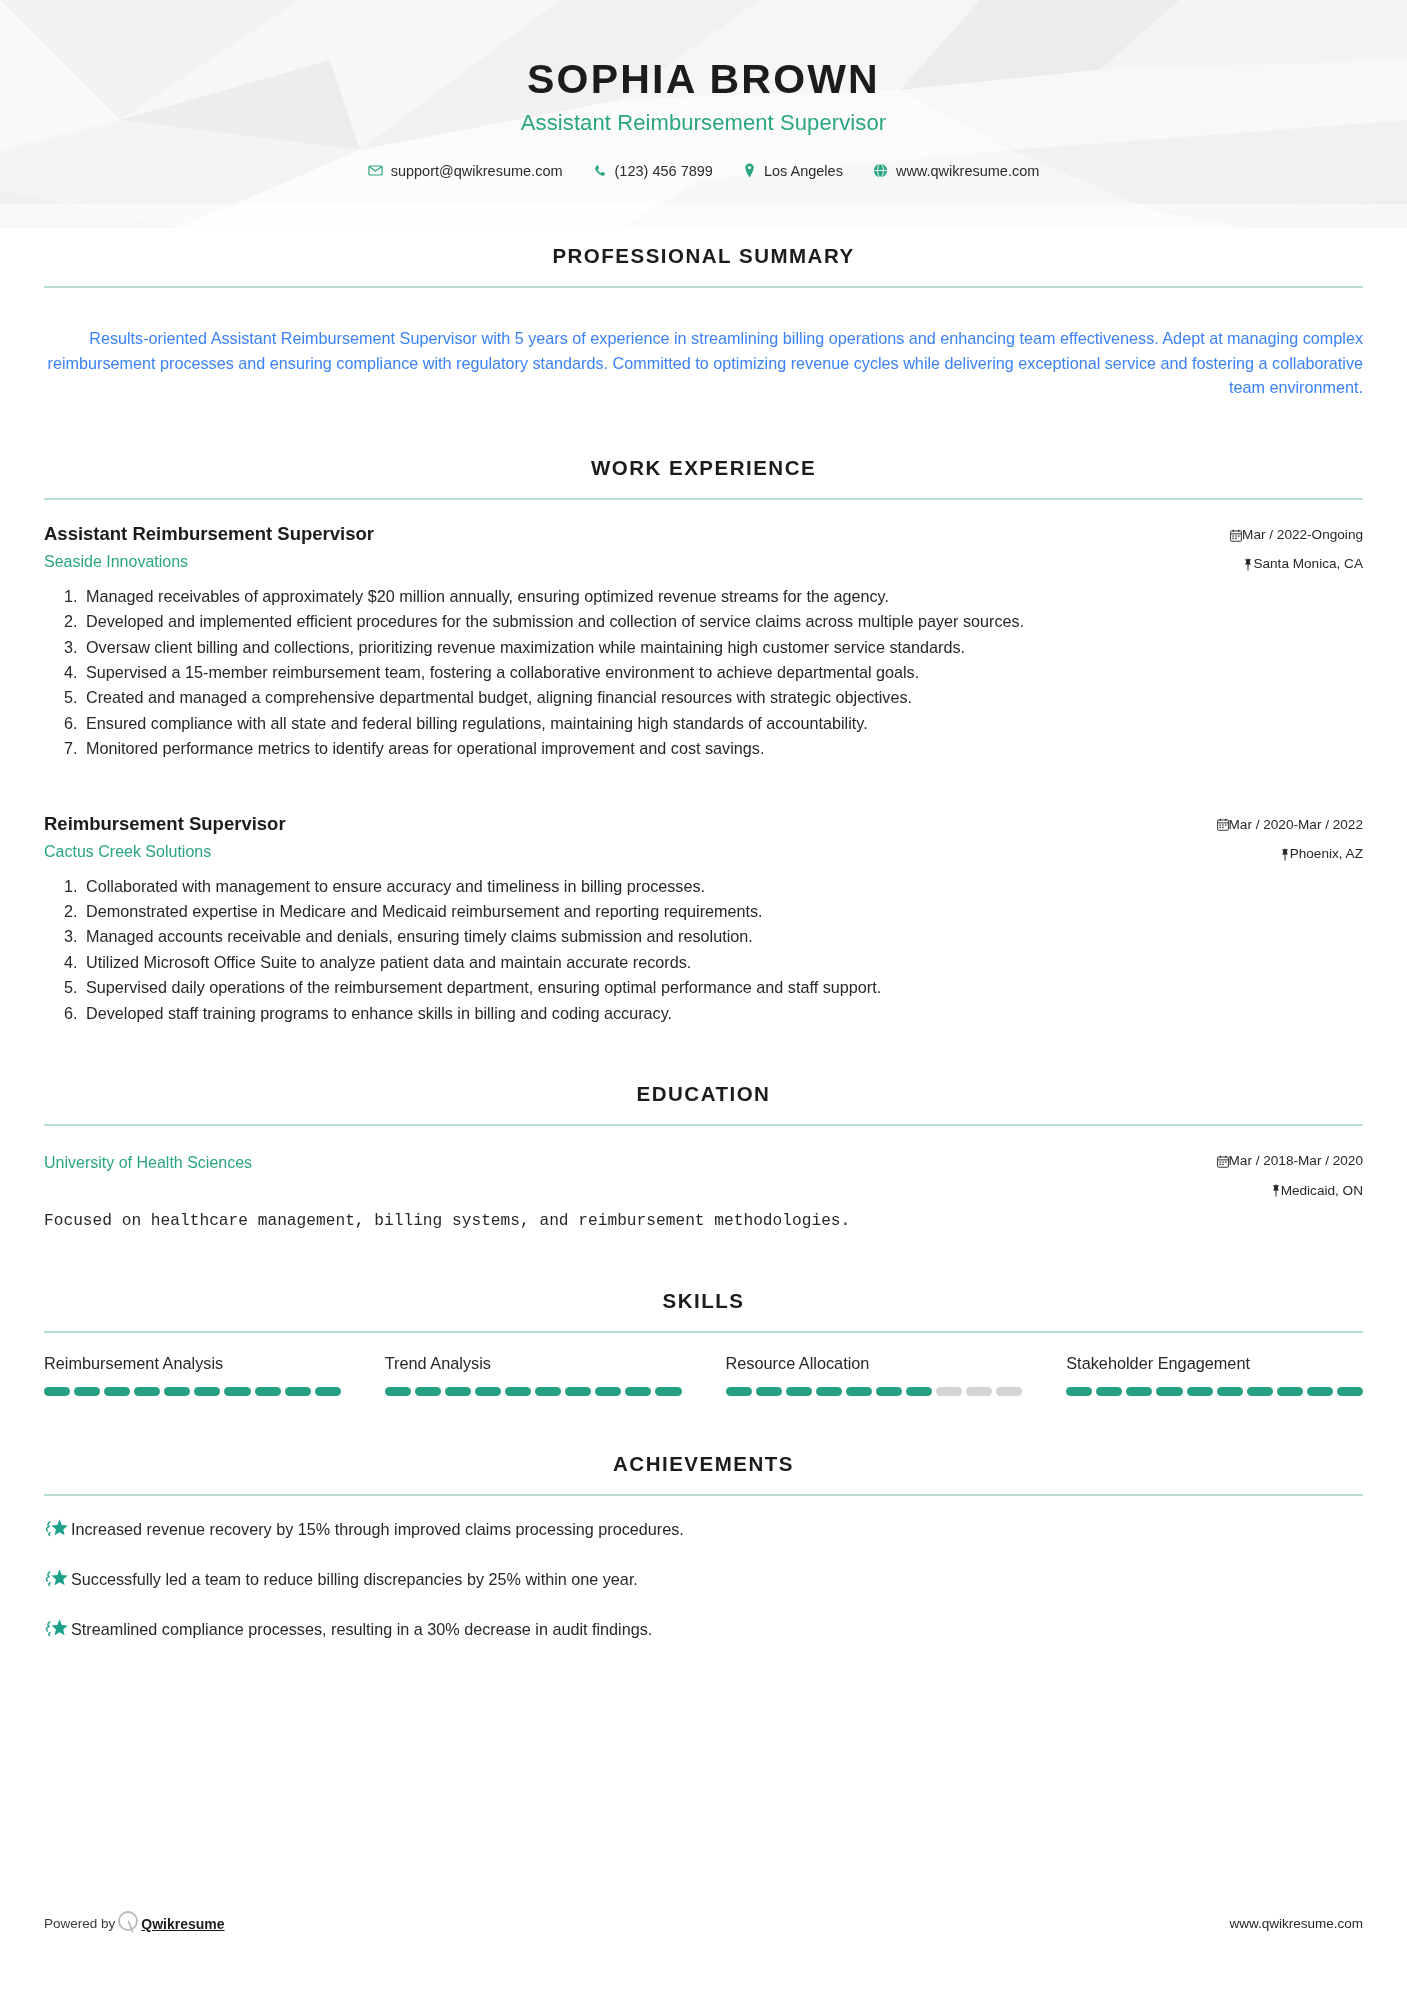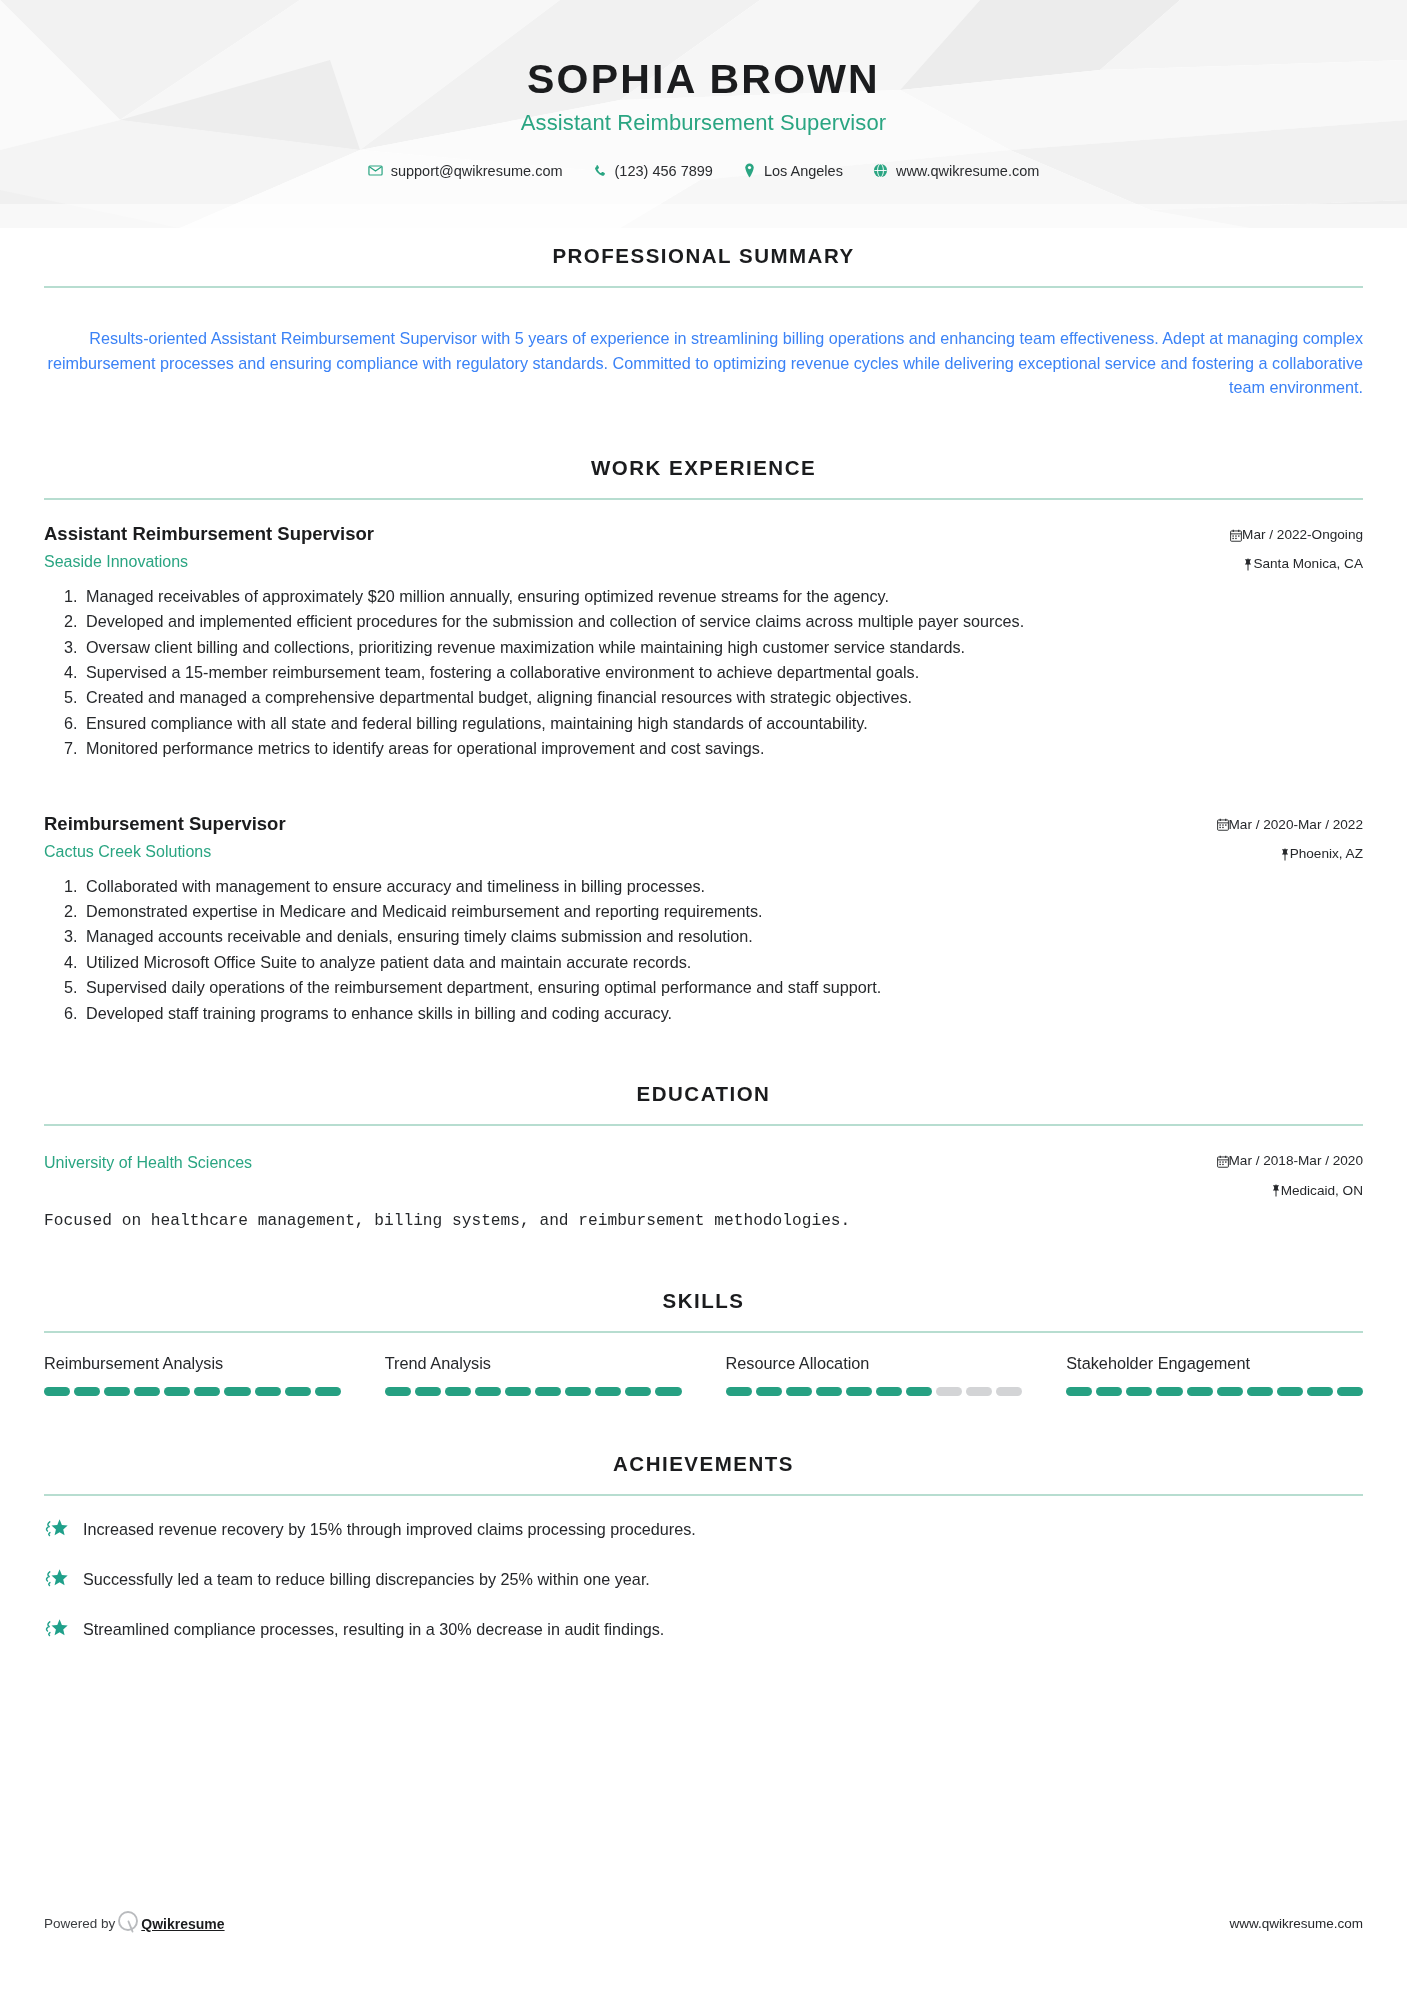--- a/index.html
+++ b/index.html
@@ -194,21 +194,21 @@
     border-radius: 5px;
     background: #d3d4d6;
   }
   .seg.on { background: #26a082; }
 
   
   .ach-list { margin-top: 20px; }
   .ach-item {
     display: flex;
     align-items: flex-start;
-    gap: 14px;
+    gap: 2px;
     margin-bottom: 20px;
   }
   .ach-icon { flex: 0 0 auto; padding-top: 1px; }
   .ach-text {
     font-size: 16.2px;
     line-height: 1.45;
     color: #26282b;
     padding-top: 2px;
   }
 

